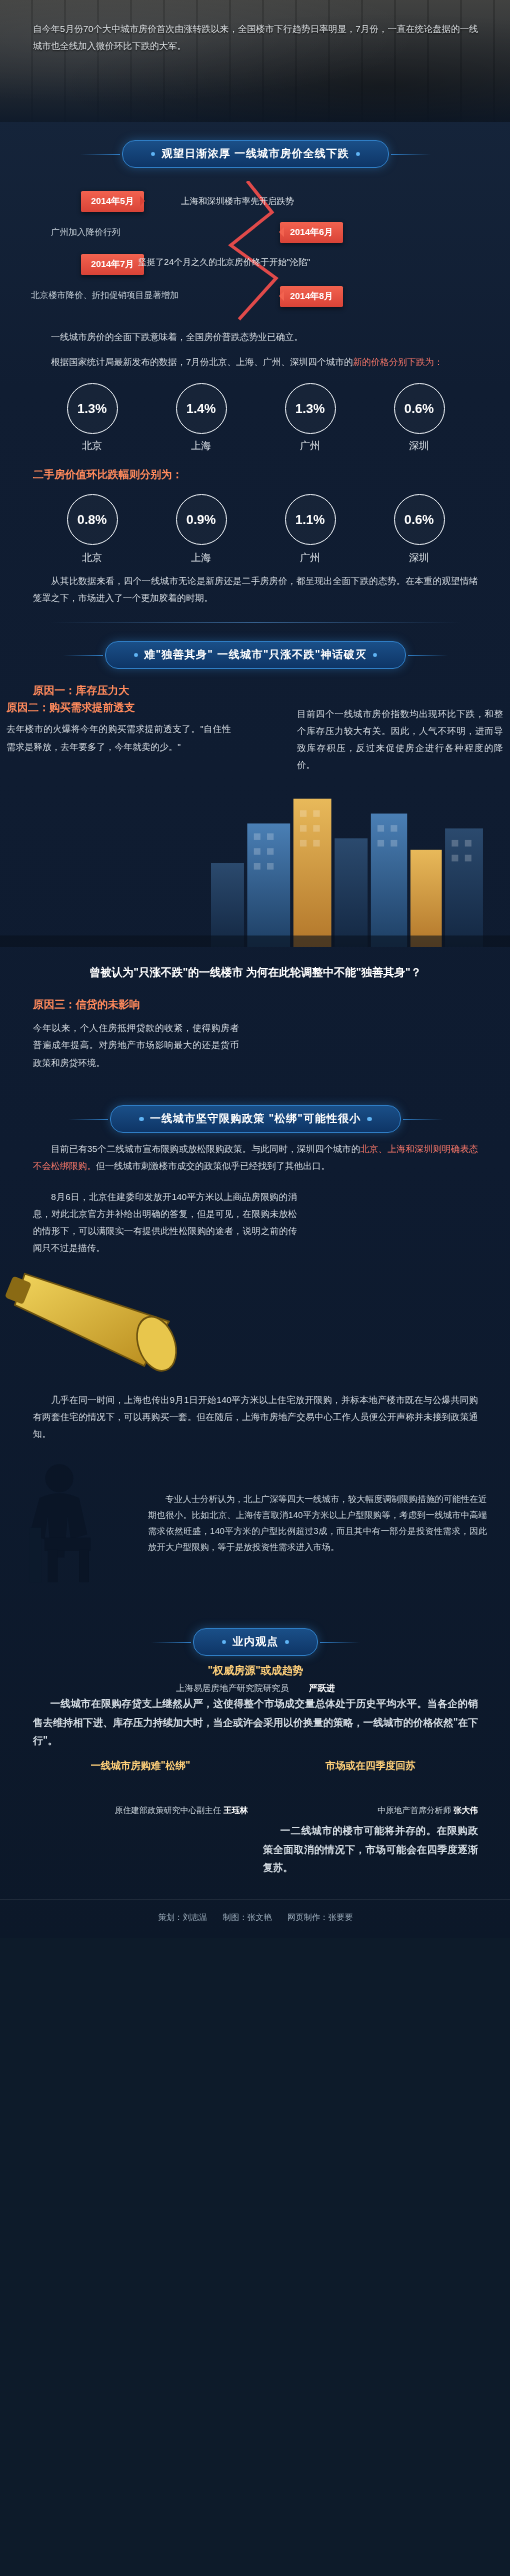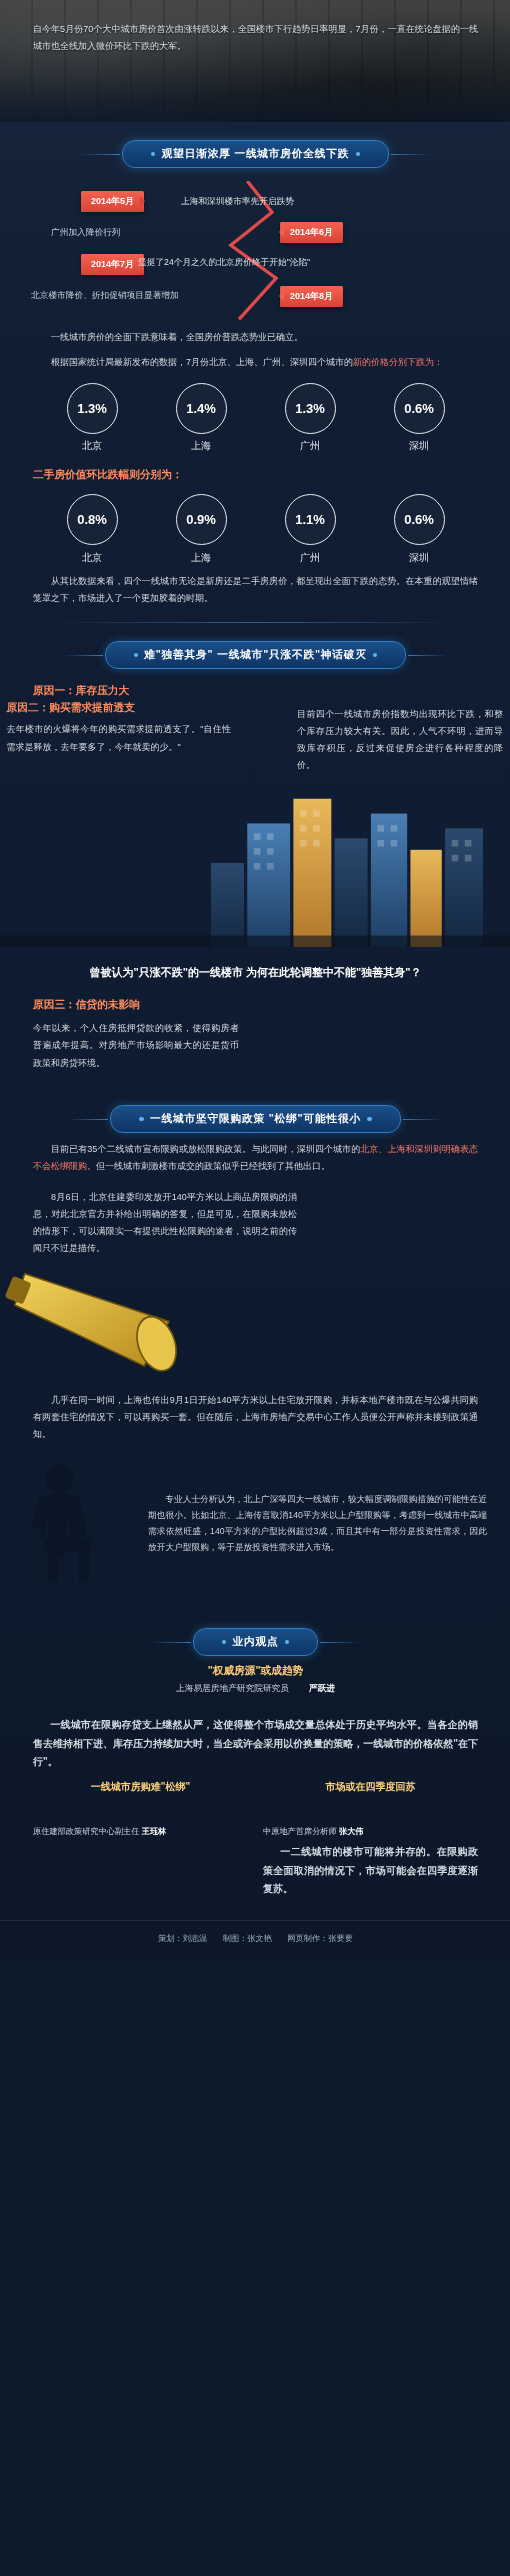--- a/index.html
+++ b/index.html
@@ -147,32 +147,32 @@
   }
 
   
   .expert-block { margin: 8.2px 33px 3.3px; }
   .expert-title {
     text-align:center; color:#ffd07a; font-size: 10.7px; font-weight:bold;
     margin: 8.2px 0 5px;
   }
   .expert-meta {
     display:flex; align-items:center; justify-content:center; gap: 20px;
-    font-size: 8.7px; color:#cfd8df; margin-bottom: 21px; flex-wrap: wrap;
+    font-size: 8.7px; color:#cfd8df; margin-bottom: 0; flex-wrap: wrap;
   }
   .expert-meta .name { color:#ffffff; font-weight:bold; }
   .two-col {
     display:flex; gap: 15px; margin: 8.2px 33px;
   }
   .two-col > div { flex:1; }
   .col-head {
     color:#ffd07a; font-size: 10px; font-weight:bold; text-align:center; margin-bottom:5px;
   }
   .col-meta {
-    font-size: 8.2px; color:#cfd8df; text-align:left; margin-bottom:6.6px;margin-top:32px;
+    font-size: 8.2px; color:#cfd8df; text-align:right; margin-bottom:6.6px;margin-top:32px;
   }
   .col-meta .name { color:#fff; font-weight:bold; }
   .col-body { font-size: 10px; line-height:1.85; color:#d2dae1; text-align:justify; text-indent: 17.3px; font-weight: bold; }
 
   
   .footer {
     margin-top: 21.4px;
     padding: 11.5px 0 15px;
     text-align:center;
     font-size: 8.2px;

